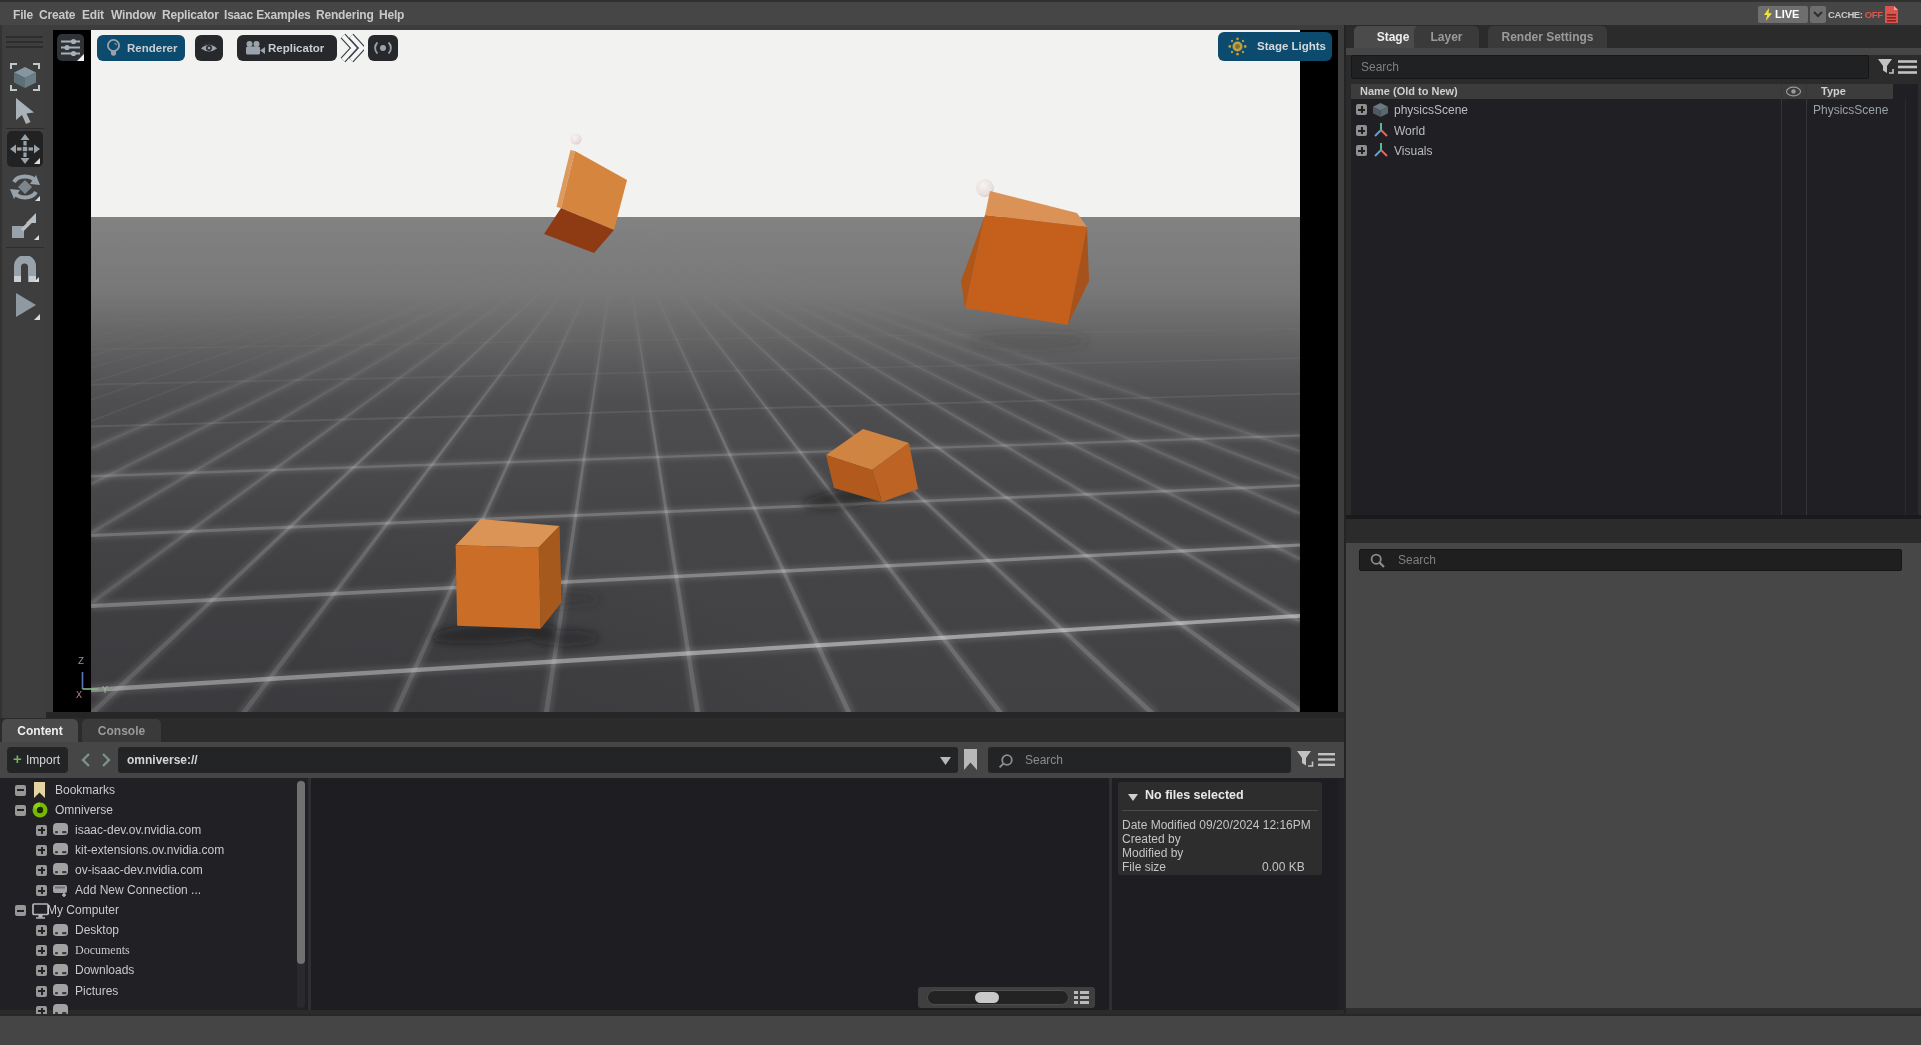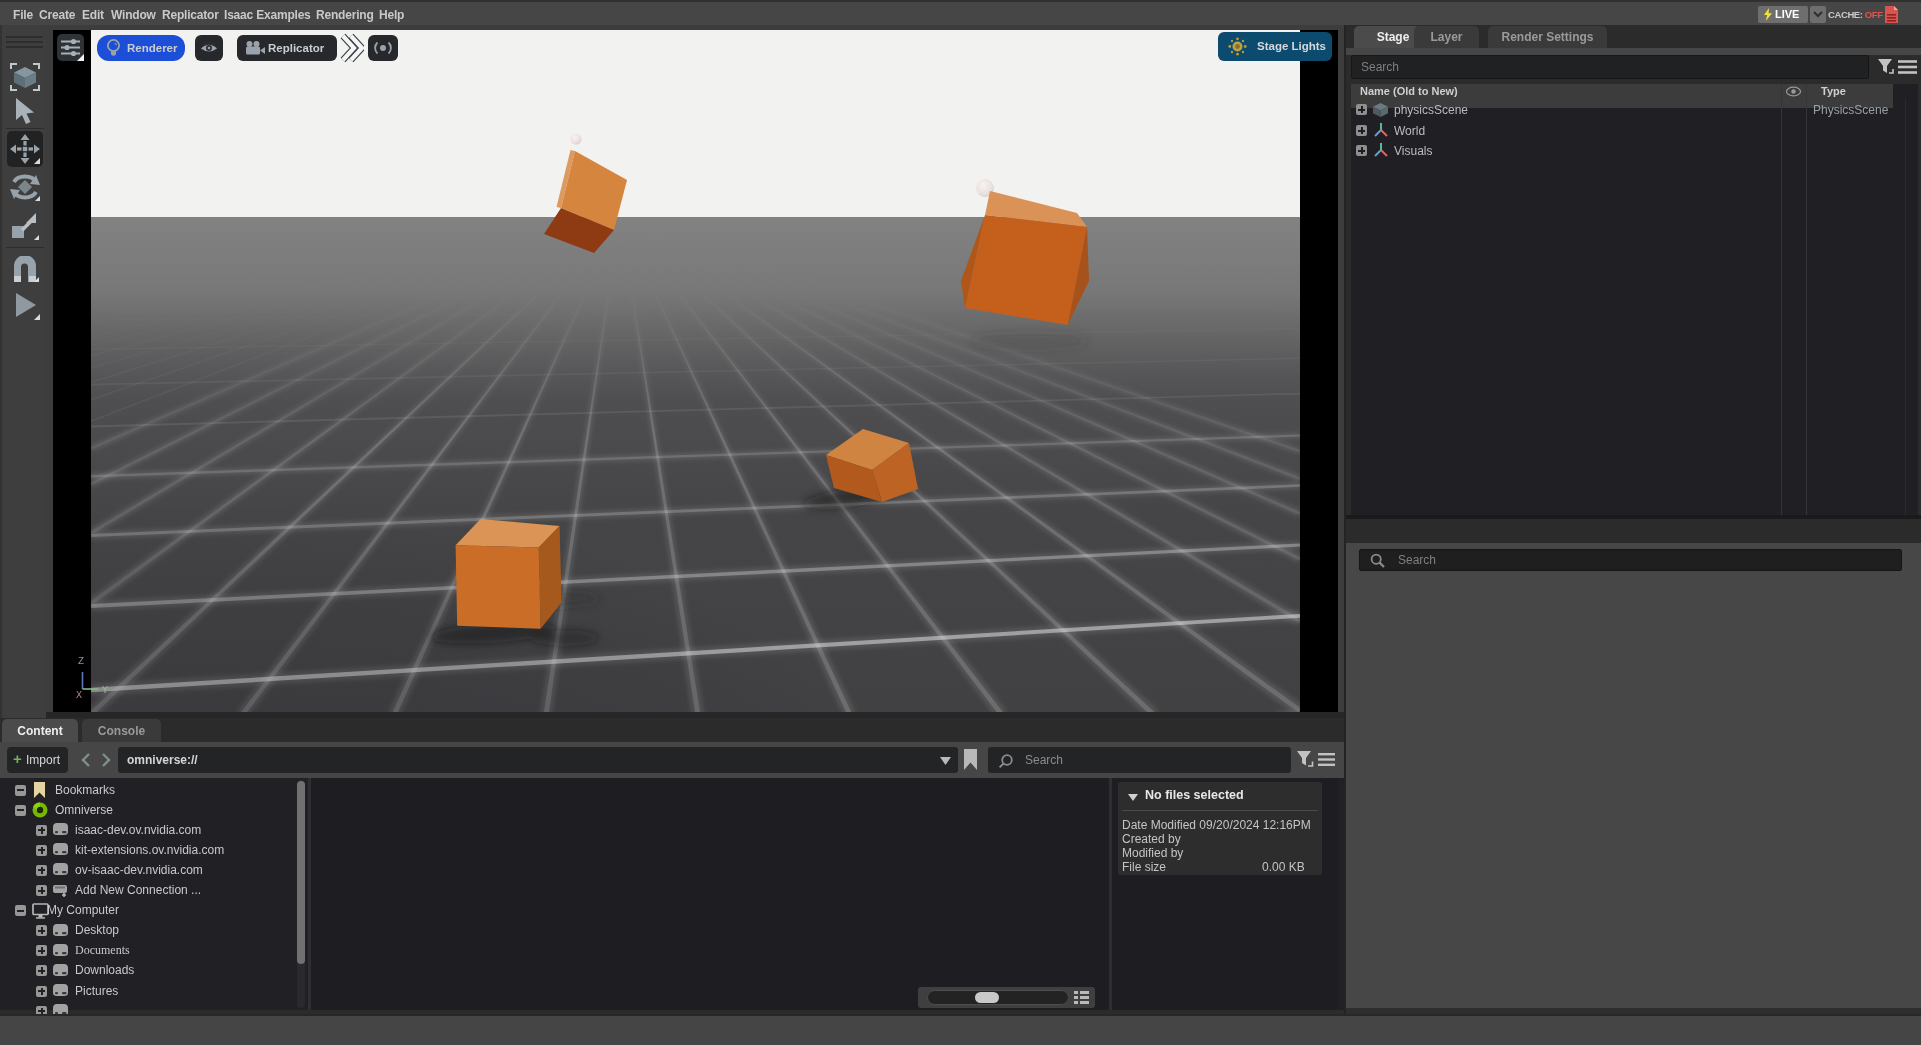--- a/index.html
+++ b/index.html
@@ -296,21 +296,21 @@
         </g>
         <circle cx="12.5" cy="3.5" r="2.6" fill="#a7b0b8"></circle>
         <circle cx="6" cy="9.5" r="2.6" fill="#a7b0b8"></circle>
         <circle cx="12.5" cy="15.5" r="2.6" fill="#a7b0b8"></circle>
       </svg>
       <svg class="abs" style="left:19px;top:19px;" width="8" height="8" viewBox="0 0 8 8">
           <polygon points="8,8 8,1 1,8" fill="#f2f2f1"></polygon>
         </svg>
     </div>
 
-    <div class="abs" style="left:51px;top:10px;width:88px;height:26px;background:#1d4ed8;border-radius:12px;">
+    <div class="abs" style="left:51px;top:10px;width:88px;height:26px;background:#0c4a6e;border-radius:6px;">
       <svg class="abs" style="left:9px;top:4px;" width="15" height="18" viewBox="0 0 15 18">
         <circle cx="7.5" cy="6.5" r="5.6" fill="none" stroke="#9aa3ab" stroke-width="1.8"></circle>
         <path d="M5 12 h5 v2.2 a2.5 2.5 0 0 1 -5 0 z" fill="#9aa3ab"></path>
         <path d="M8.5 4.2 a3 3 0 0 1 2 2" stroke="#9aa3ab" stroke-width="1.2" fill="none"></path>
       </svg>
       <span class="abs" style="left:30px;top:7px;font-size:11.5px;font-weight:bold;color:#c9ced3;">Renderer</span>
     </div>
 
     <div class="abs" style="left:149px;top:10px;width:28px;height:26px;background:#26282c;border-radius:6px;">
       <svg class="abs" style="left:5px;top:6px;" width="18" height="14" viewBox="0 0 18 14">
@@ -386,21 +386,21 @@
     <svg class="abs" style="left:552px;top:35px;" width="19" height="14" viewBox="0 0 19 14">
       <g stroke="#c2c2c2" stroke-width="2.6">
           <line x1="0" y1="1.5" x2="19" y2="1.5"></line>
           <line x1="0" y1="7" x2="19" y2="7"></line>
           <line x1="0" y1="12.5" x2="19" y2="12.5"></line>
         </g>
     </svg>
 
     <div class="abs" style="left:5px;top:59px;width:567px;height:431px;background:#202024;"></div>
 
-    <div class="abs" style="left:5px;top:59px;width:542px;height:24px;background:#3c3c3c;">
+    <div class="abs" style="left:5px;top:59px;width:542px;height:15px;background:#3c3c3c;">
       <span class="abs" style="left:9px;top:1px;font-size:11px;font-weight:bold;color:#cfcfcf;">Name (Old to New)</span>
       <svg class="abs" style="left:435px;top:2px;" width="15" height="11" viewBox="0 0 15 11">
         <ellipse cx="7.5" cy="5.5" rx="7" ry="4.4" fill="none" stroke="#9a9a9a" stroke-width="1.2"></ellipse>
         <circle cx="7.5" cy="5.5" r="2.2" fill="#9a9a9a"></circle>
       </svg>
       <span class="abs" style="left:470px;top:1px;font-size:11px;font-weight:bold;color:#cfcfcf;">Type</span>
     </div>
 
     <div class="abs" style="left:435px;top:59px;width:1px;height:431px;background:#35353a;"></div>
     <div class="abs" style="left:460px;top:59px;width:1px;height:431px;background:#35353a;"></div>

